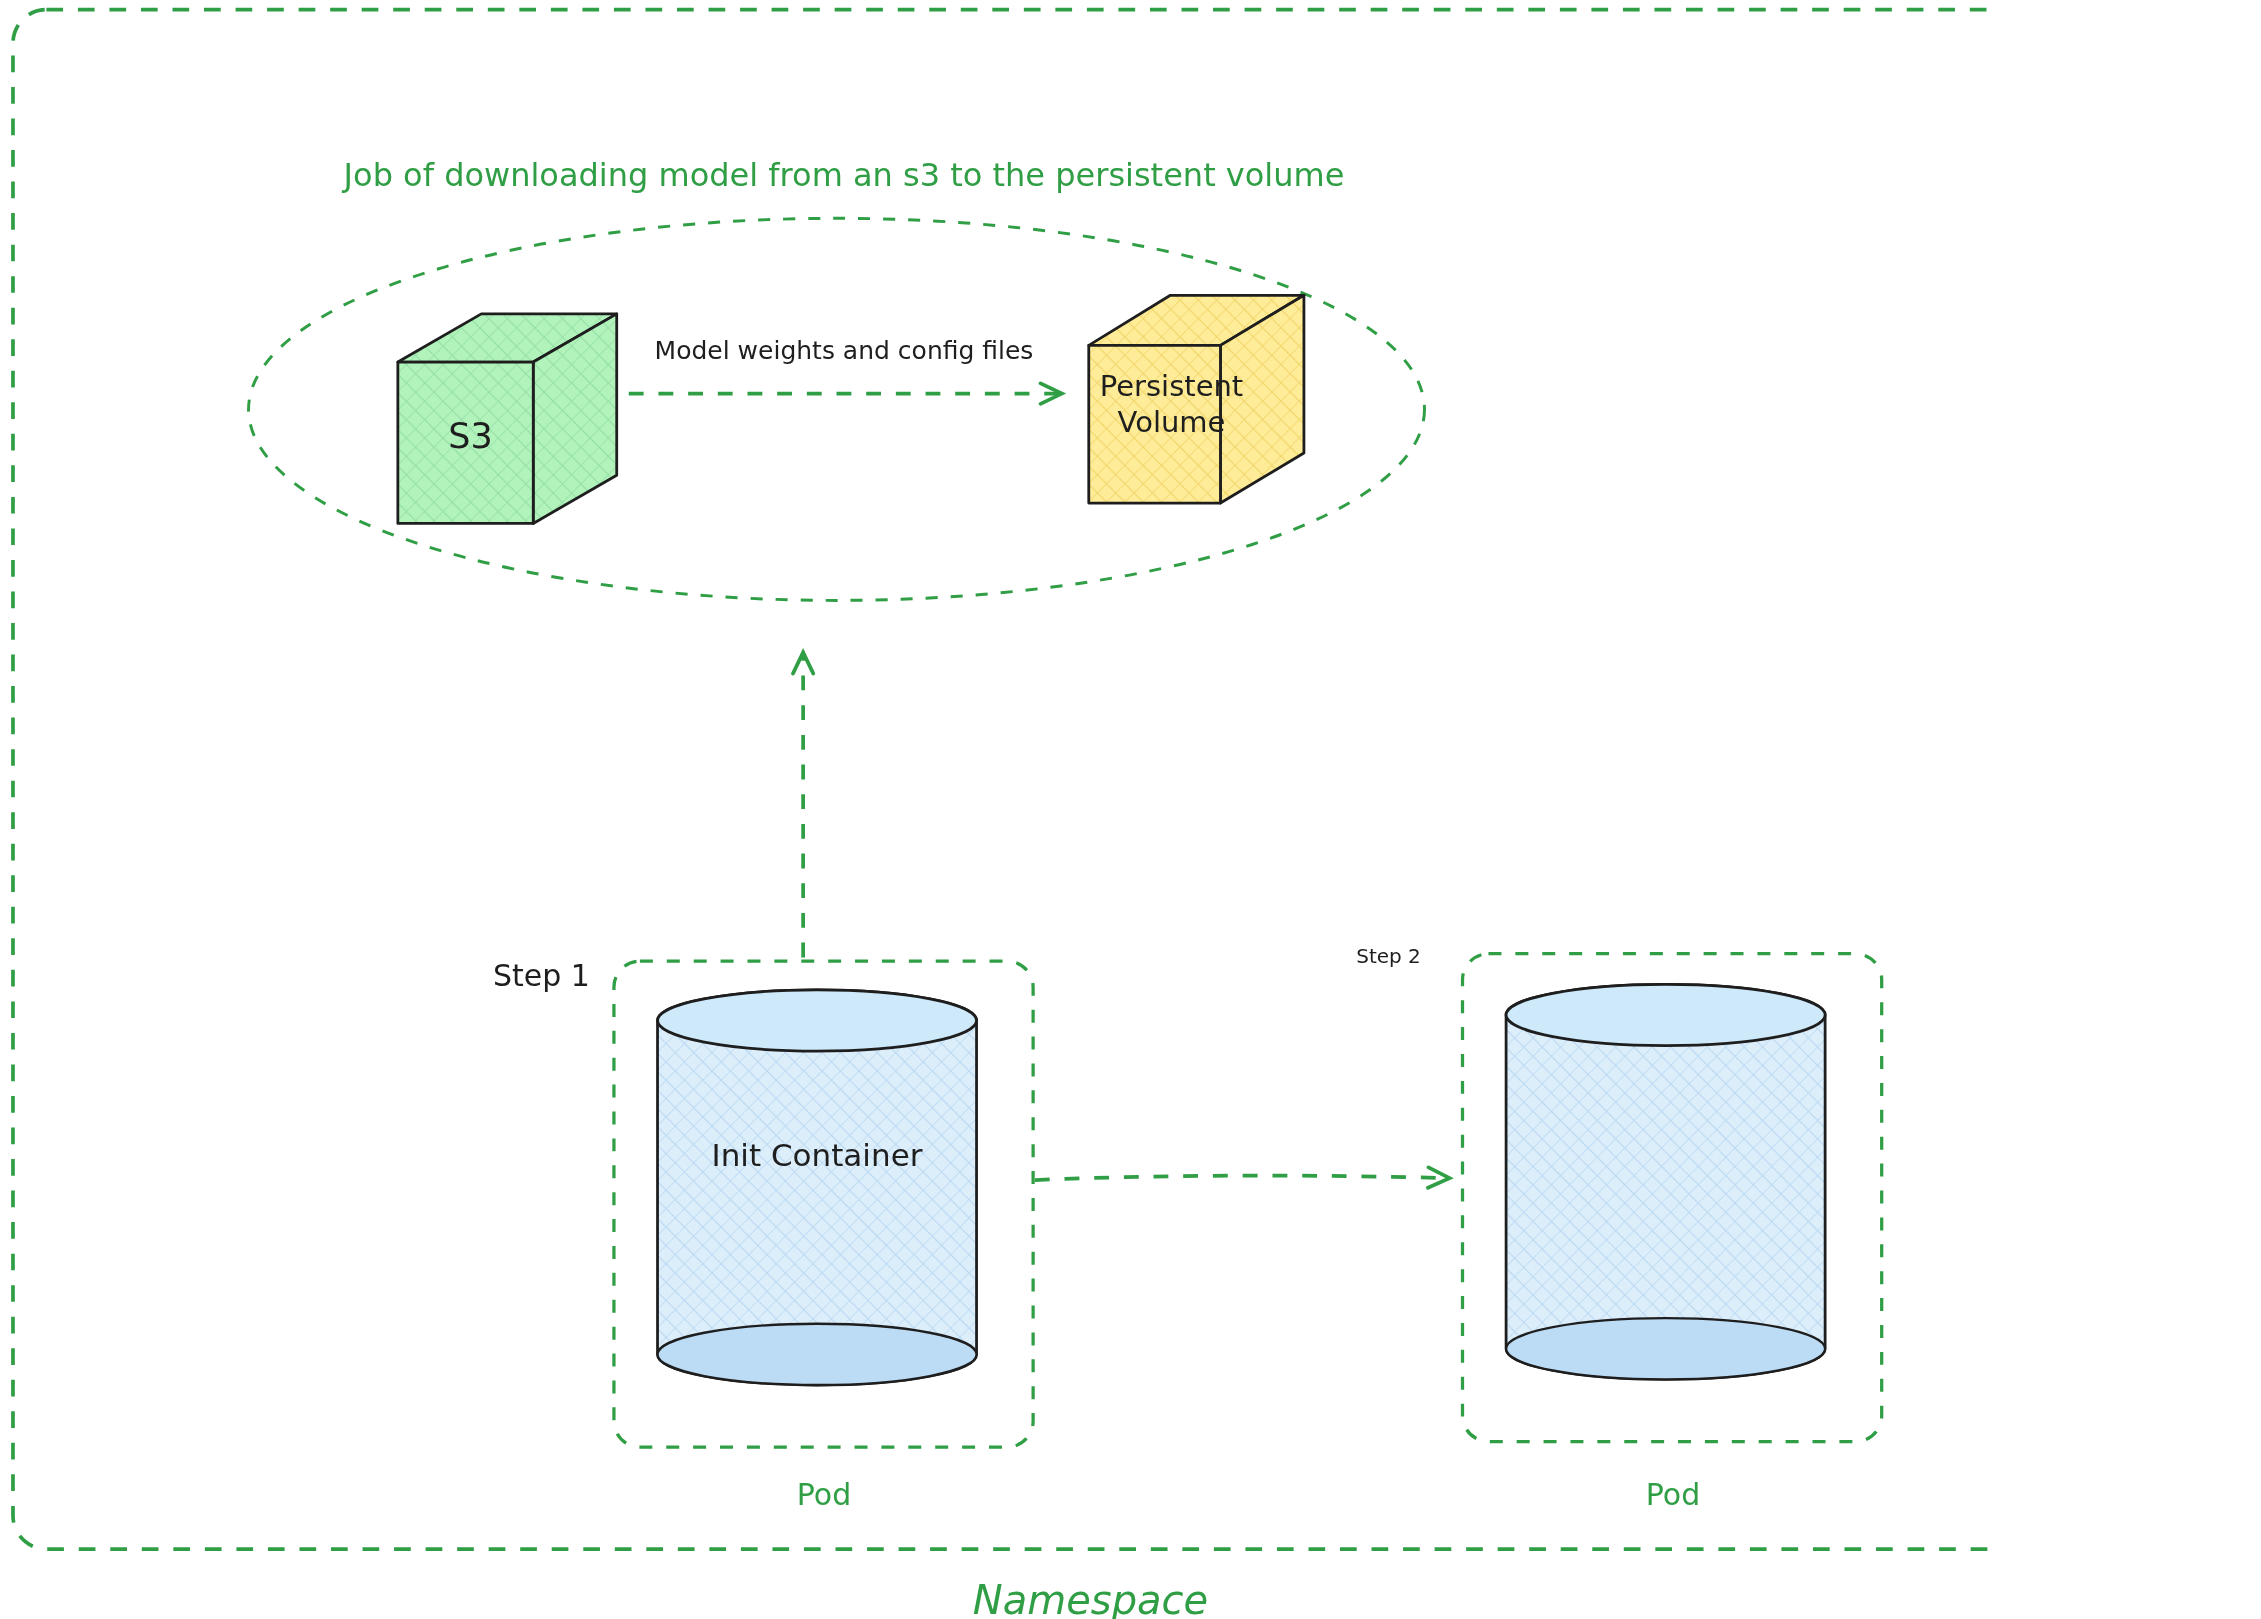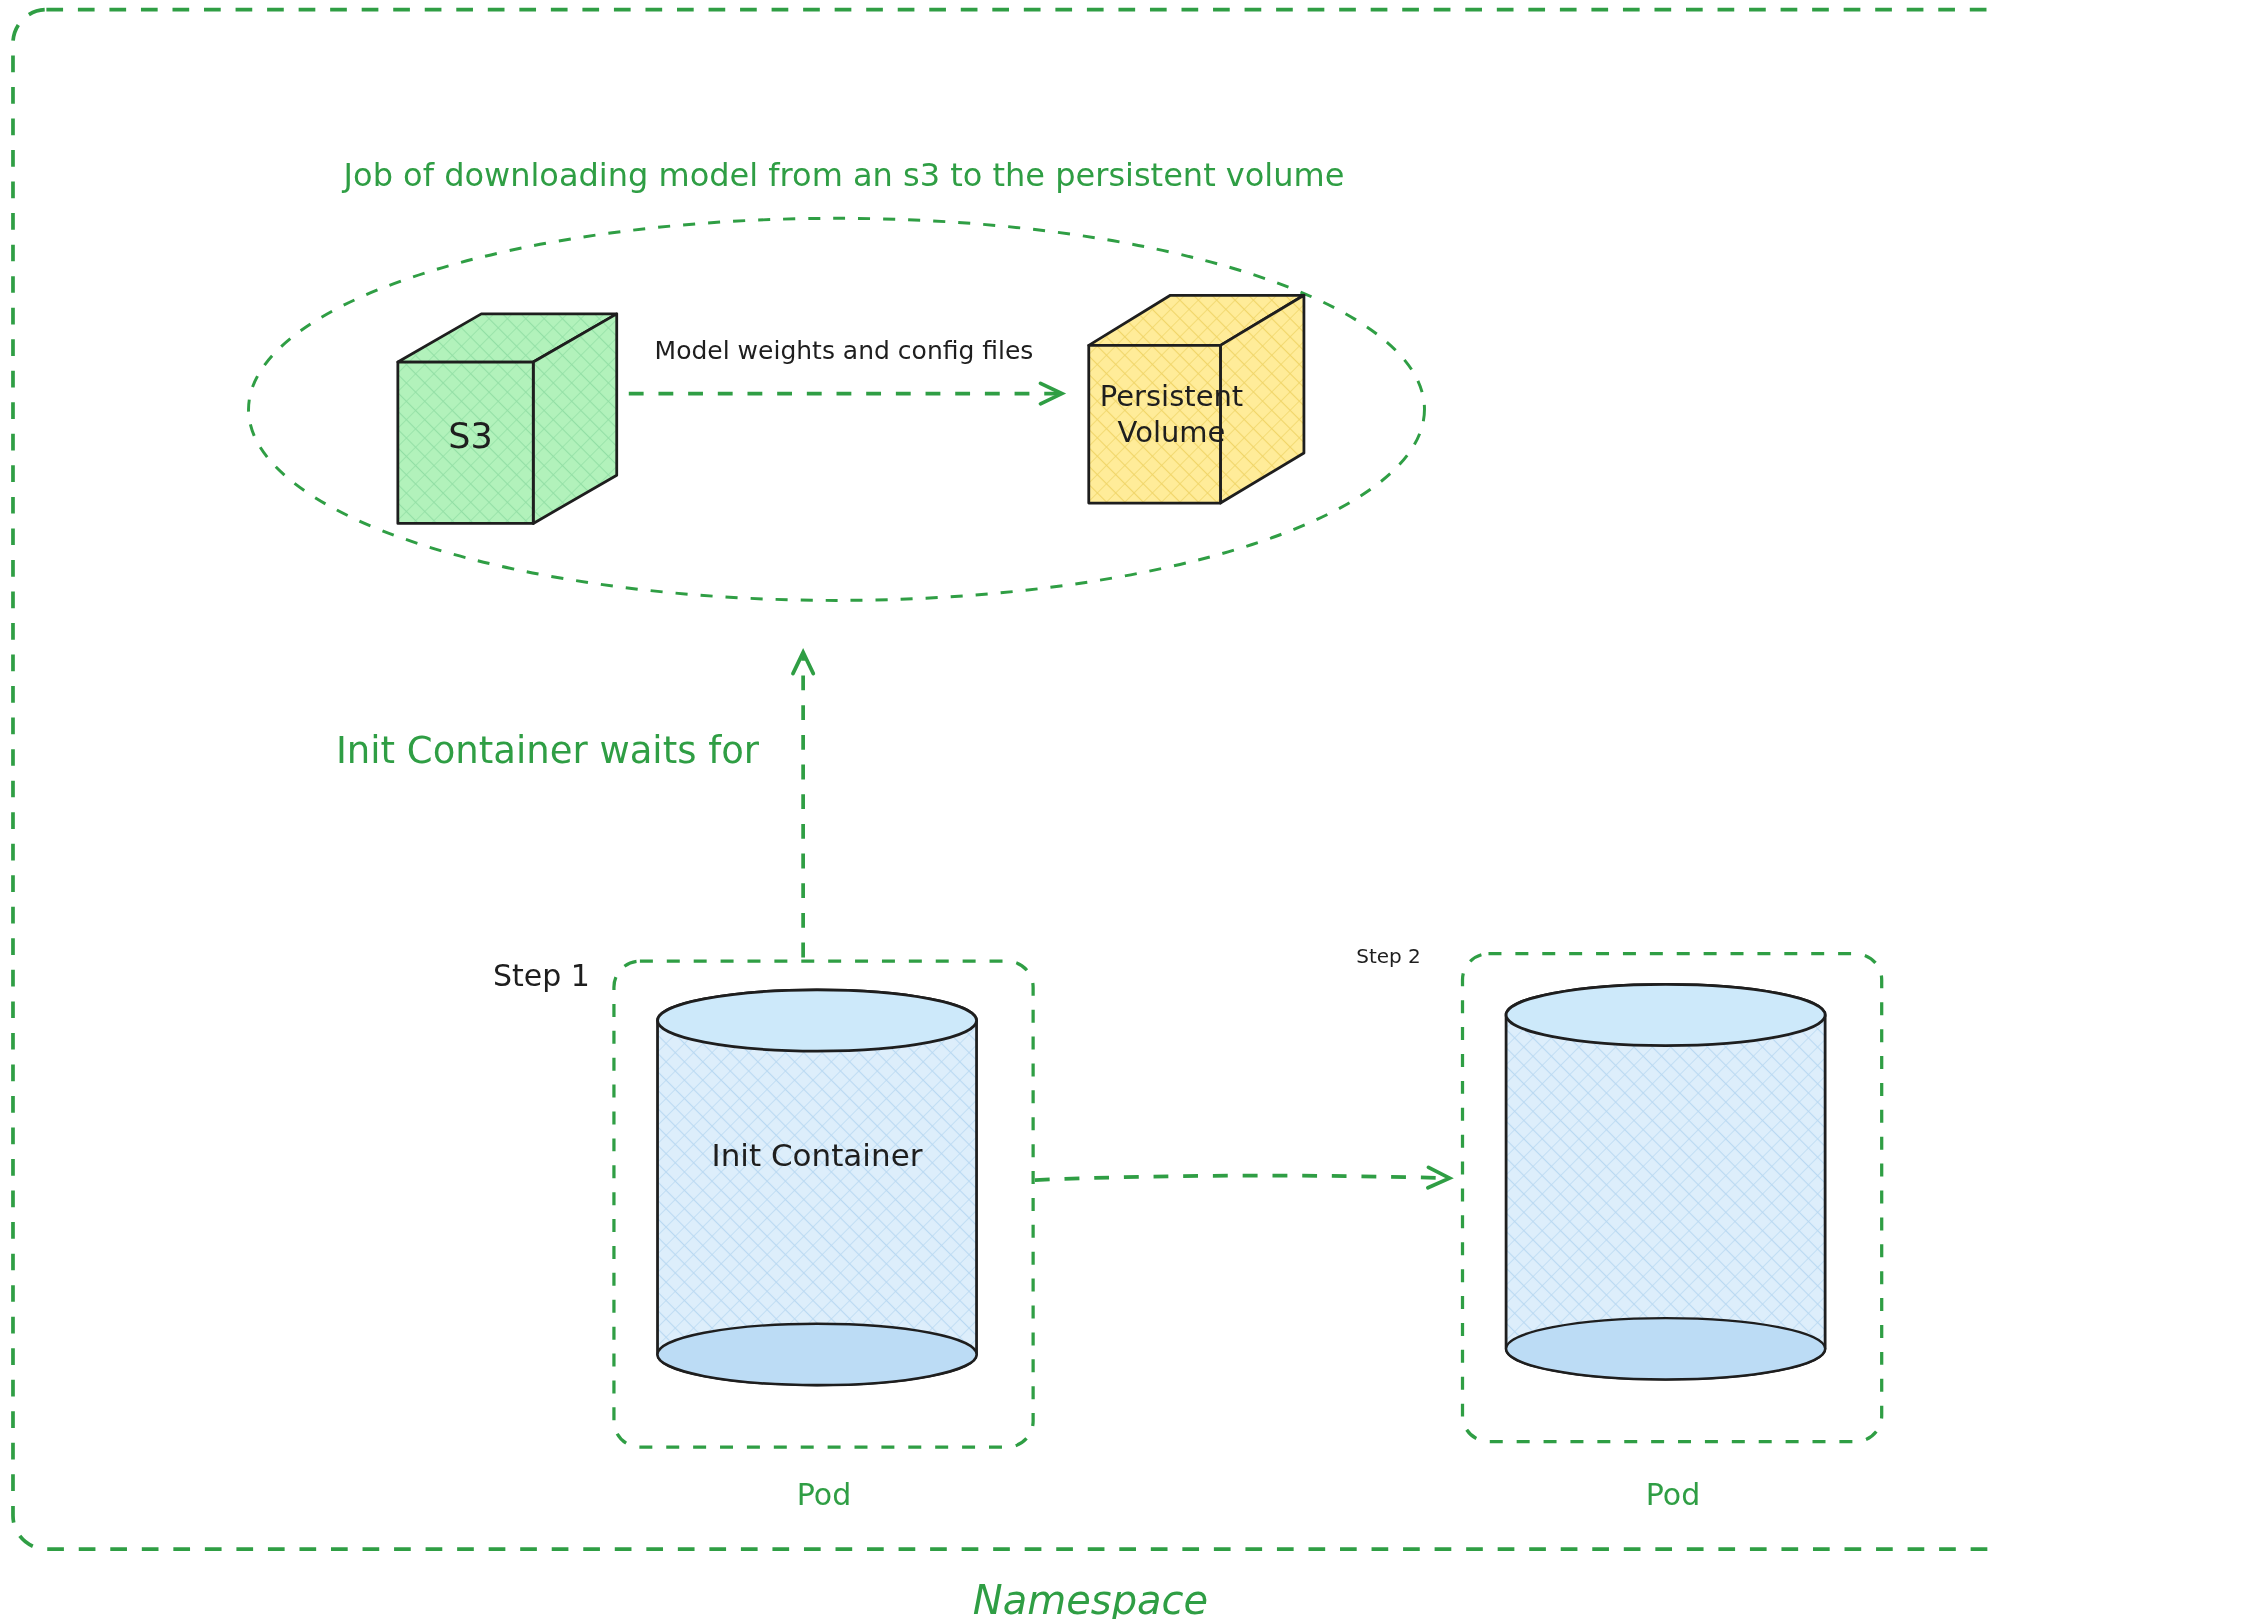--- a/index.html
+++ b/index.html
@@ -10,21 +10,21 @@
     font-family:"DejaVu Sans", sans-serif;
     overflow:hidden;
   }
   .layer { position:absolute; left:0; top:0; }
   .t { position:absolute; text-align:center; color:#1e1e1e; }
   .green { color:#2f9e44; }
   .block span { display:block; }
   .job-title     { left:278px;  top:156px;  width:1132px; font-size:32px; }
   .transfer-lbl  { left:603px;  top:336px;  width:482px;  font-size:25px; }
   .s3-lbl        { left:401px;  top:416px;  width:139px;  font-size:35px; }
-  .pv-lbl        { left:1072px; top:378px;  width:199px;  font-size:29px; line-height:36px; }
+  .pv-lbl        { left:1072px; top:368px;  width:199px;  font-size:29px; line-height:36px; }
   .wait-note     { left:283px;  top:725px;  width:529px;  font-size:37px; line-height:52px; }
   .step1-lbl     { left:479px;  top:952px; width:125px;  font-size:30px;margin-top:6px; }
   .step2-lbl     { left:1326px; top:944px; width:125px;  font-size:20px; }
   .initc-lbl     { left:664px;  top:1137px; width:306px;  font-size:31px; }
   .deployc-lbl   { left:1513px; top:1128px; width:306px;  font-size:31px; line-height:43px; }
   .pod1-lbl      { left:731px;  top:1477px; width:186px;  font-size:30px; }
   .pod2-lbl      { left:1580px; top:1477px; width:186px;  font-size:30px; }
   .namespace-lbl { left:970px; top:1577px; width:241px;  font-size:40px;font-style:italic; }
 </style>
 </head>
@@ -98,21 +98,20 @@
   <div class="t transfer-lbl">Model weights and config files</div>
 
   <div class="t s3-lbl">S3</div>
 
   <div class="t pv-lbl block">
     <span>Persistent</span>
     <span>Volume</span>
   </div>
 
   <div class="t green wait-note block">
-    <span>Init Container waits for</span>
   </div>
 
   <div class="t step1-lbl">Step 1</div>
 
   <div class="t step2-lbl">Step 2</div>
 
   <div class="t initc-lbl">Init Container</div>
 
 
   <div class="t green pod1-lbl">Pod</div>

